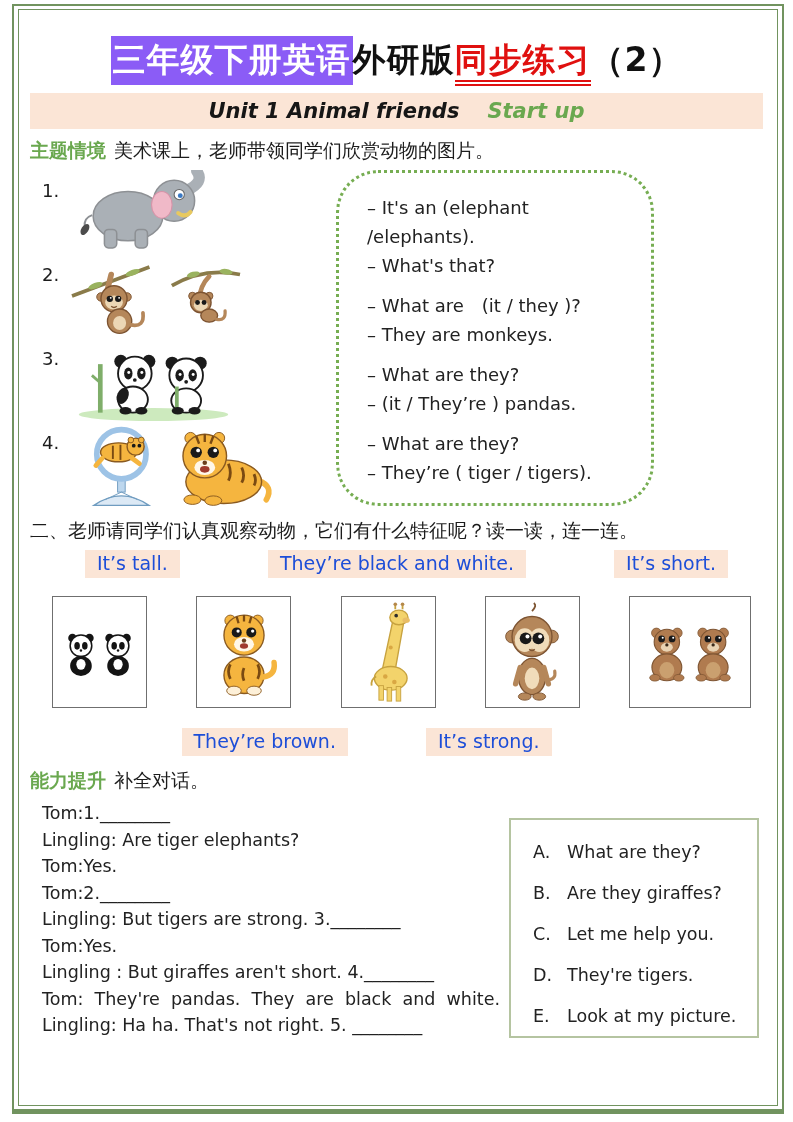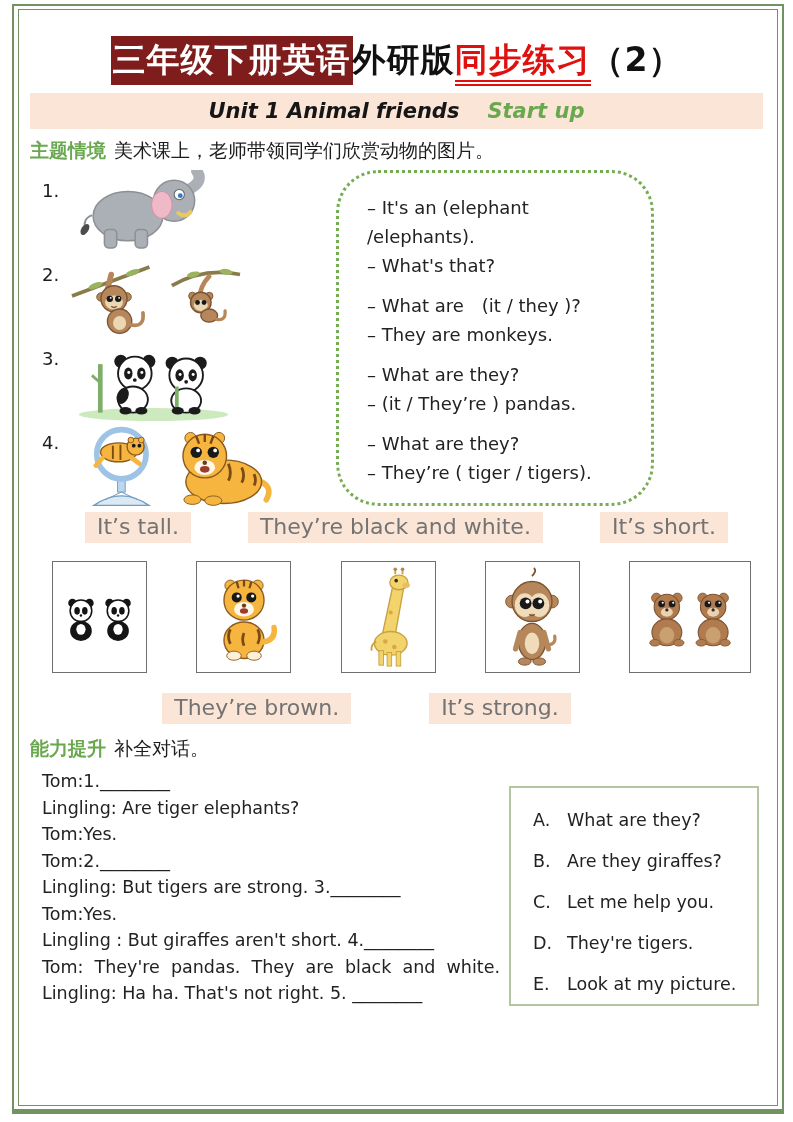--- a/index.html
+++ b/index.html
@@ -13,21 +13,21 @@
   .frame-outer { position:absolute; left:12px; top:4px; right:9px; bottom:8px;
     border:2px solid #71935f; border-bottom-width:5px; pointer-events:none; }
   .frame-inner { position:absolute; left:18px; top:9px; right:15px; bottom:16px;
     border:1px solid #71935f; pointer-events:none; }
 
   .content { position:absolute; left:30px; top:24px; width:733px; }
 
   
   .title-line { text-align:center; font-size:33px; font-weight:bold; margin-top:14px;
     letter-spacing:1px; white-space:nowrap; }
-  .title-hl { background:#7f1d1d; color:#ffffff; padding:4px 2px 6px 2px; }
+  .title-hl { background:#8b5cf6; color:#ffffff; padding:4px 2px 6px 2px; }
   .title-black { color:#111; }
   .title-red { color:#e0100f; border-bottom:6px double #e0100f; padding-bottom:1px; }
   .title-suffix { color:#111; }
 
   
   .unit-bar { margin-top:10px; background:#fbe5d6; height:36px;
     display:flex; align-items:center; justify-content:center; gap:28px;
     font-size:21px; font-weight:bold; font-style:italic; }
   .unit-title { color:#161616; }
   .unit-sub { color:#6aa84f; }
@@ -46,21 +46,21 @@
 
   .dotted-box { width:318px; margin-left:6px; height:336px;
     border:3px dotted #76ad52; border-radius:42px;
     padding:20px 10px 16px 28px;
     display:flex; flex-direction:column; justify-content:space-between; }
   .qa-pair { font-size:18px; line-height:29px; color:#222; }
 
   
   .labels-row { display:flex; justify-content:space-between;
     padding-left:55px; padding-right:35px; margin-top:6px; }
-  .peach-label { background:#fbe5d6; padding:2px 12px 4px 12px; font-size:22px; color:#737373; }
+  .peach-label { background:#fbe5d6; padding:2px 12px 4px 12px; font-size:19px; color:#1d4ed8; }
   .boxes-row { display:flex; justify-content:space-between; margin-top:18px;
     padding-left:22px; padding-right:12px; }
   .animal-box { border:1.5px solid #6f6f6f; background:#fff; height:112px;
     display:flex; align-items:center; justify-content:center; padding:4px; }
   .labels-row2 { display:flex; justify-content:center; gap:78px; margin-top:20px;
     margin-left:-60px; }
 
   
   .sec3-head { margin-top:12px; font-size:19px; }
   .sec3-row { display:flex; margin-top:6px; }
@@ -248,20 +248,21 @@
         <div>– What are they?</div>
         <div>– (it / They’re ) pandas.</div>
       </div>
       <div class="qa-pair">
         <div>– What are they?</div>
         <div>– They’re ( tiger / tigers).</div>
       </div>
     </div>
   </div>
 
+  <div class="sec-heading" style="margin-top:12px;">二、老师请同学们认真观察动物，它们有什么特征呢？读一读，连一连。</div>
 
   <div class="labels-row">
     <span class="peach-label">It’s tall.</span>
     <span class="peach-label">They’re black and white.</span>
     <span class="peach-label">It’s short.</span>
   </div>
 
   <div class="boxes-row">
     <div class="animal-box" style="width:95px;">
       <svg width="88" height="70" viewBox="0 0 110 88">

